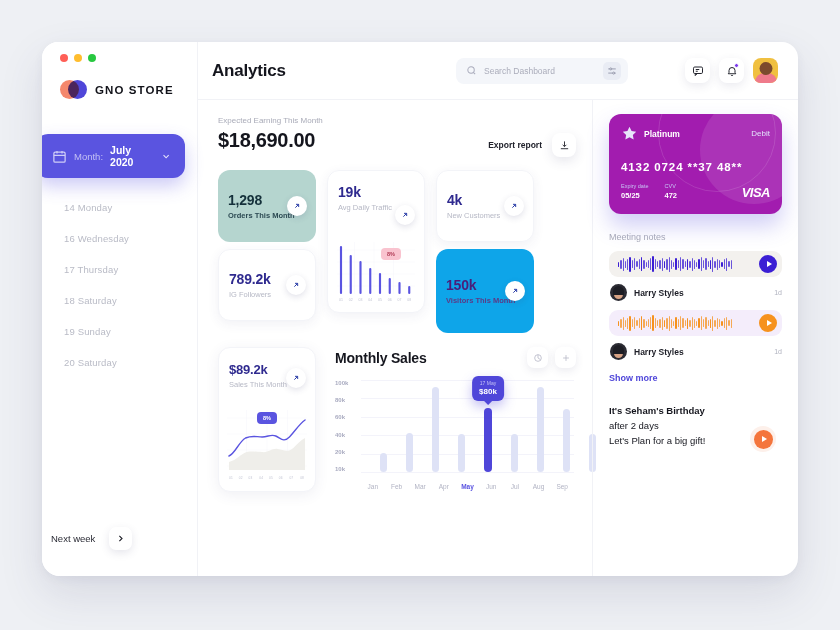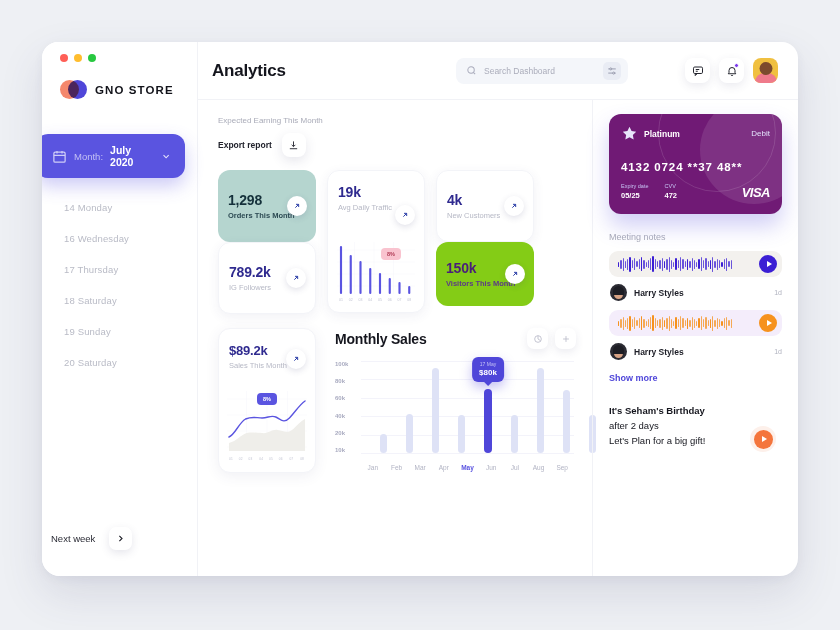--- a/index.html
+++ b/index.html
@@ -144,31 +144,31 @@
   .earn-value { font-size: 20px; font-weight: 700; color: #14151d; letter-spacing: -.3px; }
   .export-wrap { display: flex; align-items: center; gap: 10px; margin-top: 4px; }
   .export-label { font-size: 8.5px; font-weight: 600; color: #21222c; cursor: pointer; }
   .export-btn {
     width: 24px; height: 24px; border-radius: 8px; background: #fff;
     box-shadow: 0 4px 12px rgba(60,60,110,.13);
     display: flex; align-items: center; justify-content: center; cursor: pointer;
   }
 
   .stats { display: flex; gap: 11px; margin-top: 13px; }
-  .col { display: flex; flex-direction: column; gap: 0; }
+  .col { display: flex; flex-direction: column; gap: 7px; }
   .col-a { width: 98px; }
   .col-b { width: 98px; }
   .col-c { width: 98px; }
   .stat-card {
     border-radius: 12px; padding: 0 10px; position: relative;
     display: flex; flex-direction: column; justify-content: center;
   }
   .s-teal { background: #b5d5cf; height: 72px; }
   .s-white { background: #fff; height: 72px; box-shadow: 0 3px 12px rgba(60,60,110,.07); border: 1px solid #f3f4f8; }
-  .s-purple { background: #84cc16; height: 64px; }
+  .s-purple { background: #0ea5e9; height: 84px; }
   .s-tall { height: 143px; background:#fff; box-shadow: 0 3px 12px rgba(60,60,110,.07); border: 1px solid #f3f4f8; }
   .stat-num { font-size: 14px; font-weight: 700; letter-spacing: -.2px; }
   .stat-cap { font-size: 7.5px; margin-top: 3px; }
   .n-dark { color: #14303a; } .c-dark { color: #2c4a53; font-weight: 600; }
   .n-indigo { color: #2f2a8f; } .c-grey { color: #b6b8c5; }
   .n-purple { color: #4a1e7a; } .c-purple { color: #5c3a86; font-weight: 600; }
   .arrow-btn {
     position: absolute; right: 9px; top: 50%; transform: translateY(-50%);
     width: 20px; height: 20px; border-radius: 50%; background: #fff;
     box-shadow: 0 2px 6px rgba(60,60,110,.16);
@@ -226,21 +226,21 @@
   .tip::after {
     content: ""; position: absolute; left: 50%; top: 100%; transform: translateX(-50%);
     border: 4px solid transparent; border-top-color: #4f46d9;
   }
   .tip-label { font-size: 5px; color: #c5c2f5; }
   .tip-value { font-size: 8px; color: #fff; font-weight: 700; margin-top: 1px; }
 
   
   .card {
     height: 100px; border-radius: 12px; position: relative; overflow: hidden;
-    background: #701a75; padding: 11px 12px;
+    background: #a21caf; padding: 11px 12px;
     box-shadow: 0 12px 22px rgba(90,84,224,.28);
   }
   .card .blob {
     position: absolute; right: -26px; top: -18px; width: 108px; height: 108px;
     border-radius: 50%; background: rgba(255,255,255,.10);
   }
   .card .blob2 {
     position: absolute; right: 6px; top: -40px; width: 118px; height: 118px;
     border-radius: 50%; border: 1px solid rgba(255,255,255,.13);
   }
@@ -397,20 +397,21 @@
         </span>
       </div>
     </div>
 
     <div class="body-row">
 
       <div class="content">
 
         <div class="earn-label">Expected Earning This Month</div>
         <div class="earn-row">
+          <div class="earn-value">$18,690.00</div>
           <div class="export-wrap">
             <span class="export-label">Export report</span>
             <span class="export-btn">
               <svg width="11" height="11" viewBox="0 0 24 24" fill="none" stroke="#23242e" stroke-width="2">
                 <path d="M12 3v11M8 10.5l4 4 4-4"></path>
                   <path d="M4 19h16"></path>
               </svg>
             </span>
           </div>
         </div>

